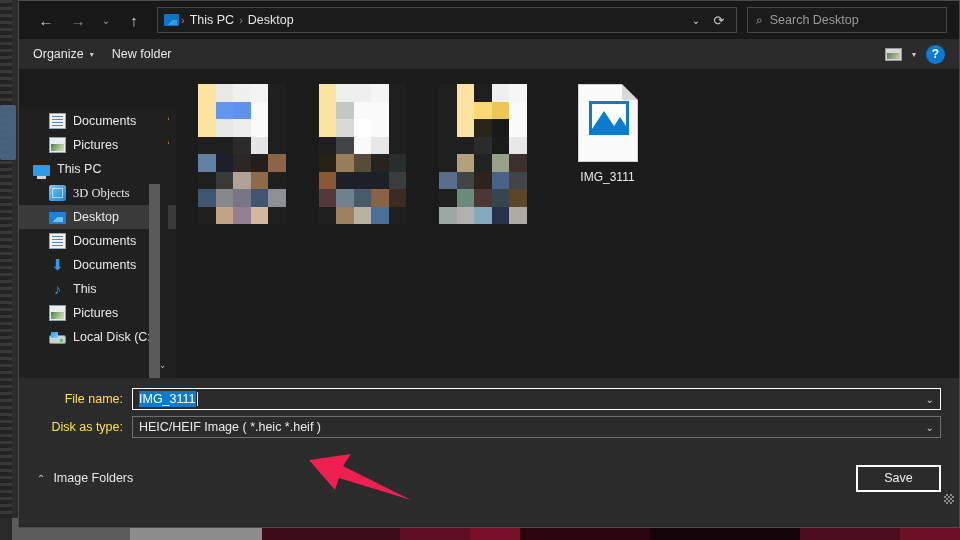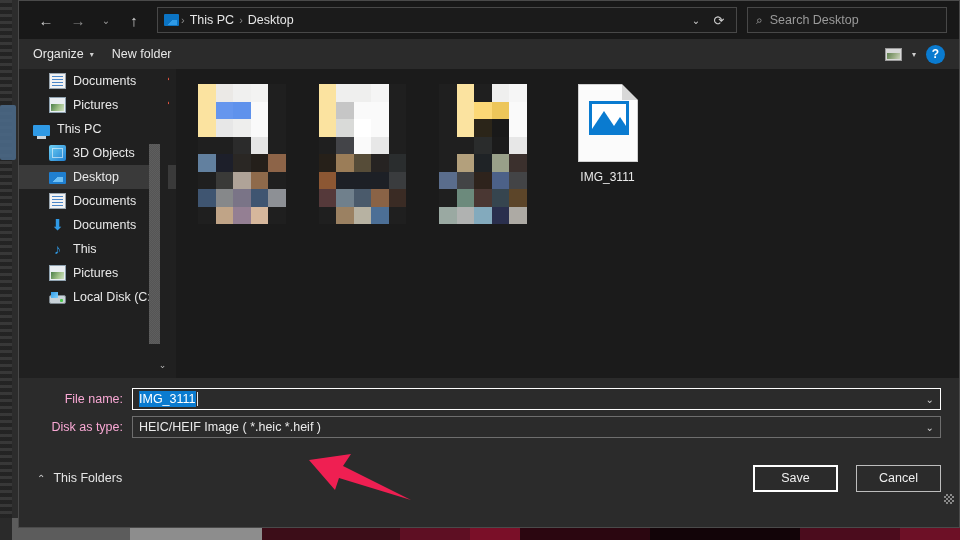--- a/index.html
+++ b/index.html
@@ -73,21 +73,21 @@
   .view-icon { width:17px; height:13px; background:#d8d8d8; border:1px solid #9a9a9a;
     position:relative; }
   .view-icon::after { content:""; position:absolute; left:1px; bottom:1px; right:1px;
     height:6px; background: linear-gradient(120deg,#5f7f4f,#9fb08a 60%,#c9d2bb); }
   .help-btn { width:19px; height:19px; border-radius:50%; background:#0a7bd0;
     color:#fff; font-size:12px; font-weight:bold; display:flex;
     align-items:center; justify-content:center; }
 
   
   .body-area { display:flex; height:309px; background:#1b1b1b; }
-  .navpane { width:157px; background:#202020; position:relative; overflow:hidden; }
+  .navpane { width:157px; background:#202020; position:relative; overflow:hidden;margin-top:40px; }
   .tree-item { height:24px; display:flex; align-items:center; color:#e8e8e8;
     font-size:12.5px; padding-right:6px; position:relative; }
   .tree-item.selected { background:#3a3a3a; }
   .tree-label { margin-left:7px; white-space:nowrap; }
   .tree-pin { margin-left:auto; color:#9fb7c9; font-size:11px; }
   .ic { width:17px; height:16px; flex:none; position:relative; display:block; }
 
   
   .ic-doc { background:#f2f2f2; border:1px solid #9aa6b0; }
   .ic-doc::after { content:""; position:absolute; left:2px; top:2px; right:2px; height:10px;
@@ -142,21 +142,21 @@
     width:0; height:0; border-left:14px solid transparent; border-right:14px solid transparent;
     border-bottom:21px solid #0a7bd0; }
   .file-img::after { content:""; position:absolute; right:-4px; bottom:0;
     width:0; height:0; border-left:10px solid transparent; border-right:10px solid transparent;
     border-bottom:15px solid #0a7bd0; }
   .file-label { margin-top:8px; color:#eaeaea; font-size:12px; }
 
   
   .formzone { background:#2b2b2b; padding:10px 0 0 0; position:relative; height:70px; }
   .form-row { display:flex; align-items:center; height:22px; margin-bottom:6px; }
-  .form-label { width:113px; text-align:right; color:#f9a8d4; font-size:12.5px;
+  .form-label { width:113px; text-align:right; color:#fde047; font-size:12.5px;
     padding-right:9px; }
   .form-field { flex:1; margin-right:18px; height:22px; background:#2b2b2b;
     border:1px solid #6e6e6e; display:flex; align-items:center; padding:0 6px;
     position:relative; }
   .form-field.focused { border:1px solid #fff; }
   .field-text { color:#eaeaea; font-size:12.5px; }
   .field-text.selected { background:#0a7bd0; color:#fff; padding:1px 0; }
   .caret { width:1px; height:14px; background:#e8e8e8; margin-left:1px; }
   .field-chev { margin-left:auto; color:#cfcfcf; font-size:10px; }
 
@@ -241,21 +241,21 @@
             </div>
             <div class="tree-item" style="padding-left: 30px;">
               <span class="ic ic-pic"></span>
               <span class="tree-label">Pictures</span>
               <span class="tree-pin">📌</span>
             </div>
             <div class="tree-item" style="padding-left: 14px;">
               <span class="ic ic-pc"></span>
               <span class="tree-label">This PC</span>
             </div>
-            <div class="tree-item" style="padding-left: 30px;">
+            <div class="tree-item" style="padding-left: 30px; font-family: Liberation Serif, serif;">
               <span class="ic ic-3d"></span>
               <span class="tree-label">3D Objects</span>
             </div>
             <div class="tree-item selected" style="padding-left: 30px;">
               <span class="ic ic-desk"></span>
               <span class="tree-label">Desktop</span>
             </div>
             <div class="tree-item" style="padding-left: 30px;">
               <span class="ic ic-doc"></span>
               <span class="tree-label">Documents</span>
@@ -436,25 +436,24 @@
         <div class="form-field">
           <span class="field-text">HEIC/HEIF Image ( *.heic *.heif )</span>
           <span class="field-chev">⌄</span>
         </div>
       </div>
     </div>
 
     <div class="footer">
       <div class="hide-folders">
         <span class="hf-caret">⌃</span>
-        <span>This Folders</span>
+        <span>Image Folders</span>
       </div>
       <div class="footer-btns">
         <div class="btn default">Save</div>
-        <div class="btn">Cancel</div>
       </div>
       <div class="grip"></div>
     </div>
   </div>
 
   <svg class="arrow" viewBox="0 0 110 52">
     <polygon id="arrow-poly" points="4,8 46,2 38,14 106,48 34,26 30,38" fill="#ef1f52"></polygon>
   </svg>
 </div>
 

